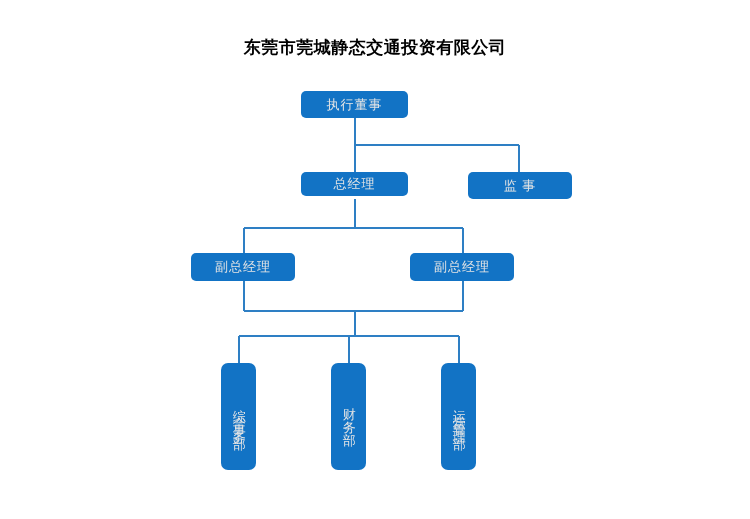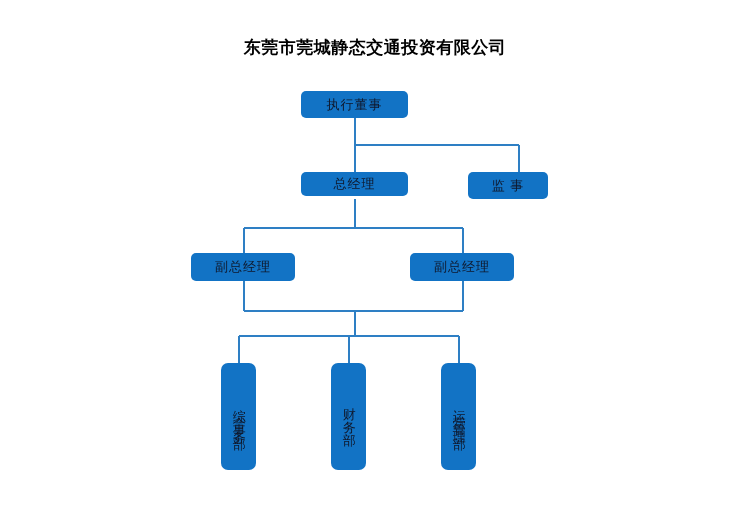--- a/index.html
+++ b/index.html
@@ -34,21 +34,21 @@
     left: 0;
     top: 0;
     width: 750px;
     height: 519px;
     pointer-events: none;
   }
   .node {
     position: absolute;
     background: #1273c5;
     border-radius: 5px;
-    color: #0f172a;
+    color: #e5e5e5;
     display: flex;
     align-items: center;
     justify-content: center;
     box-sizing: border-box;
     z-index: 2;
   }
   .node-h {
     font-size: 13px;
     letter-spacing: 1px;
     white-space: nowrap;
@@ -60,21 +60,21 @@
     font-size: 13px;
     line-height: 1.1;
     padding: 6px 0;
   }
   .node-v.spaced { letter-spacing: 13px; }
   .node-v.tight  { letter-spacing: 7px; }
   
   #node-exec-director { left: 301px; top: 91px;  width: 107px; height: 27px; }
   
   #node-general-manager { left: 301px; top: 172px; width: 107px; height: 24px; }
-  #node-supervisor      { left: 468px; top: 172px; width: 80px; height: 27px; }
+  #node-supervisor      { left: 468px; top: 172px; width: 104px; height: 27px; }
   
   #node-deputy-gm-left  { left: 191px; top: 253px; width: 104px; height: 28px; }
   #node-deputy-gm-right { left: 410px; top: 253px; width: 104px; height: 28px; }
   
   #node-general-affairs { left: 221px; top: 363px; width: 35px; height: 107px; }
   #node-finance         { left: 331px; top: 363px; width: 35px; height: 107px; }
   #node-operations      { left: 441px; top: 363px; width: 35px; height: 107px; }
 </style>
 </head>
 <body>

